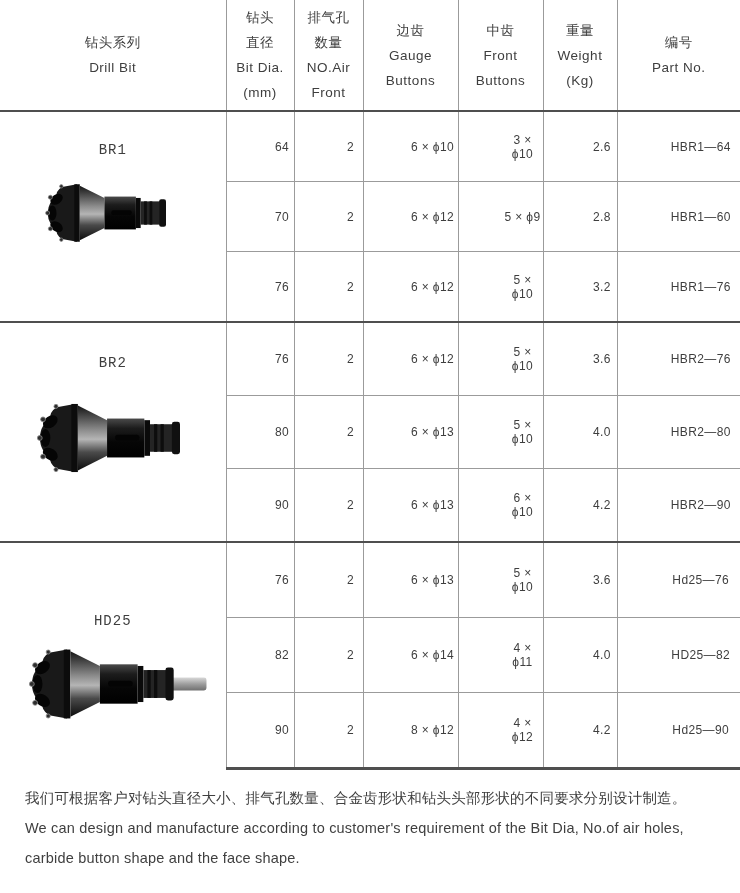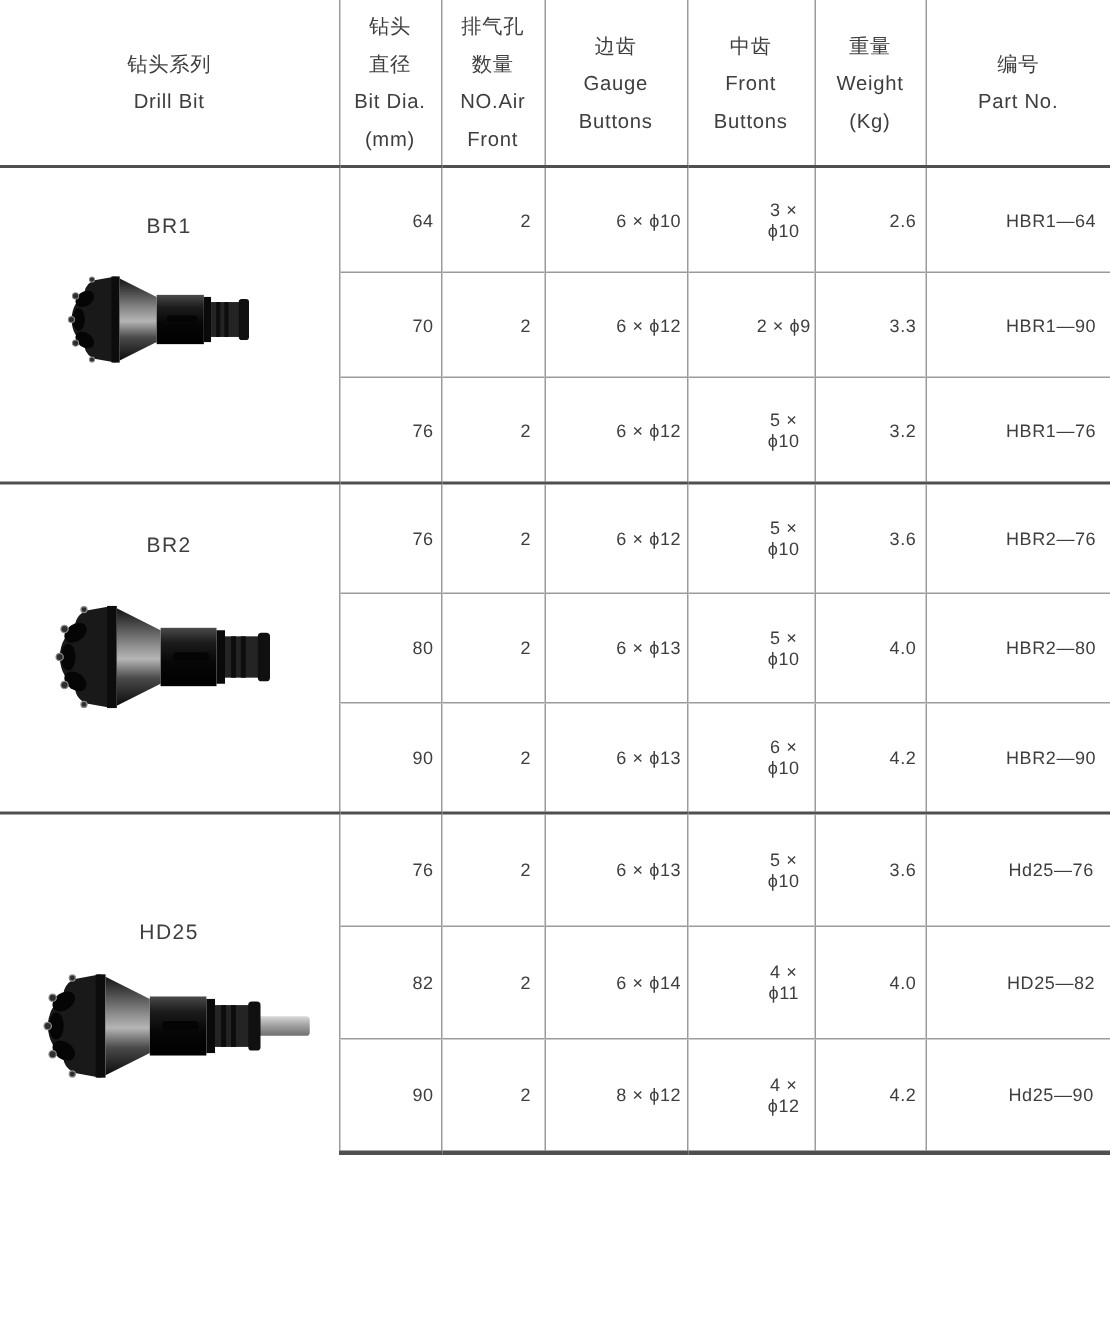--- a/index.html
+++ b/index.html
@@ -43,21 +43,21 @@
   tr.last td{border-bottom:3px solid var(--thick);}
   
   td.bitcell{
     position:relative;
     vertical-align:top;
     text-align:center;
   }
   .series-label{
     position:absolute;left:0;width:100%;
     text-align:center;
-    font-size:14px;letter-spacing:1px;color:var(--txt);
+    font-size:14px;letter-spacing:1px;color:var(--txt);font-family:Liberation Mono, monospace;
   }
   .lbl-br1{top:30px;}
   .lbl-br2{top:32px;}
   .lbl-hd25{top:70px;}
   svg.bit{position:absolute;display:block;}
   .bit-br1{left:36px;top:66px;width:130px;height:70px;}
   .bit-br2{left:26px;top:74px;width:154px;height:82px;}
   .bit-hd25{left:6px;top:100px;width:214px;height:82px;}
   
   .footer{
@@ -193,23 +193,23 @@
         <td class="d v">2</td>
         <td class="d v">6 × ϕ10</td>
         <td class="d v">3 × ϕ10</td>
         <td class="d v">2.6</td>
         <td class="d v">HBR1—64</td>
       </tr>
       <tr class="r1">
         <td class="d v sep">70</td>
         <td class="d v sep">2</td>
         <td class="d v sep">6 × ϕ12</td>
-        <td class="d v sep">2 × ϕ9</td>
-        <td class="d v sep">3.3</td>
-        <td class="d v sep">HBR1—90</td>
+        <td class="d v sep">5 × ϕ9</td>
+        <td class="d v sep">2.8</td>
+        <td class="d v sep">HBR1—60</td>
       </tr>
       <tr class="r1">
         <td class="d v sep">76</td>
         <td class="d v sep">2</td>
         <td class="d v sep">6 × ϕ12</td>
         <td class="d v sep">5 × ϕ10</td>
         <td class="d v sep">3.2</td>
         <td class="d v sep">HBR1—76</td>
       </tr>
 
@@ -271,14 +271,19 @@
         <td class="d v sep">90</td>
         <td class="d v sep">2</td>
         <td class="d v sep">8 × ϕ12</td>
         <td class="d v sep">4 × ϕ12</td>
         <td class="d v sep">4.2</td>
         <td class="d v sep">Hd25—90</td>
       </tr>
     </tbody>
   </table>
 
+  <div class="footer">
+    <div>我们可根据客户对钻头直径大小、排气孔数量、合金齿形状和钻头头部形状的不同要求分别设计制造。</div>
+    <div>We can design and manufacture according to customer's requirement of the Bit Dia, No.of air holes,</div>
+    <div>carbide button shape and the face shape.</div>
+  </div>
 
 </div>
 
 </body></html>

